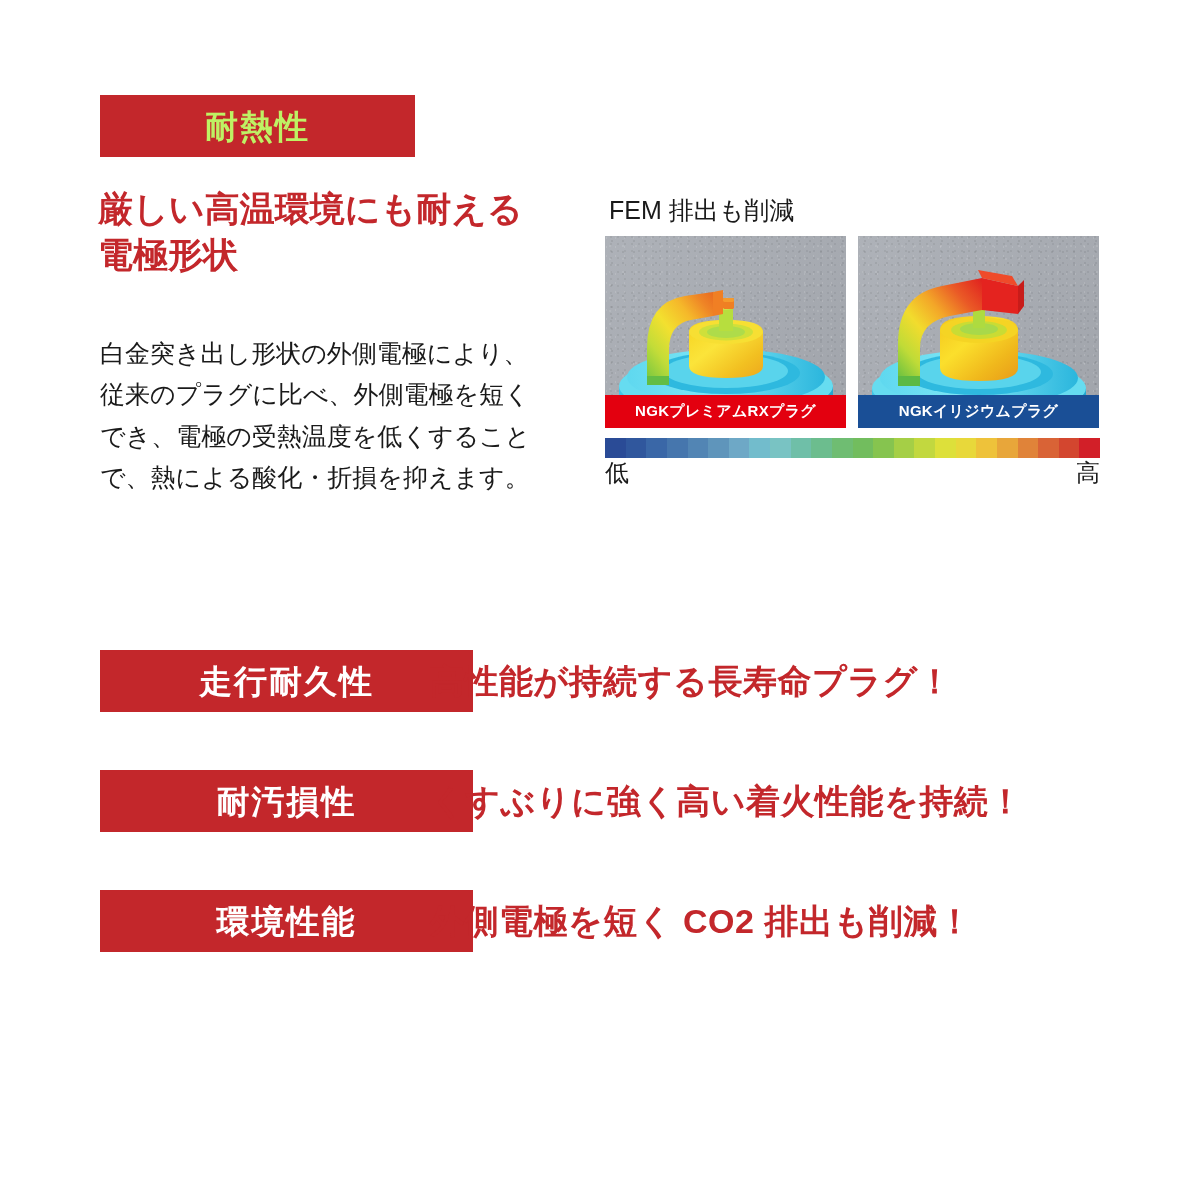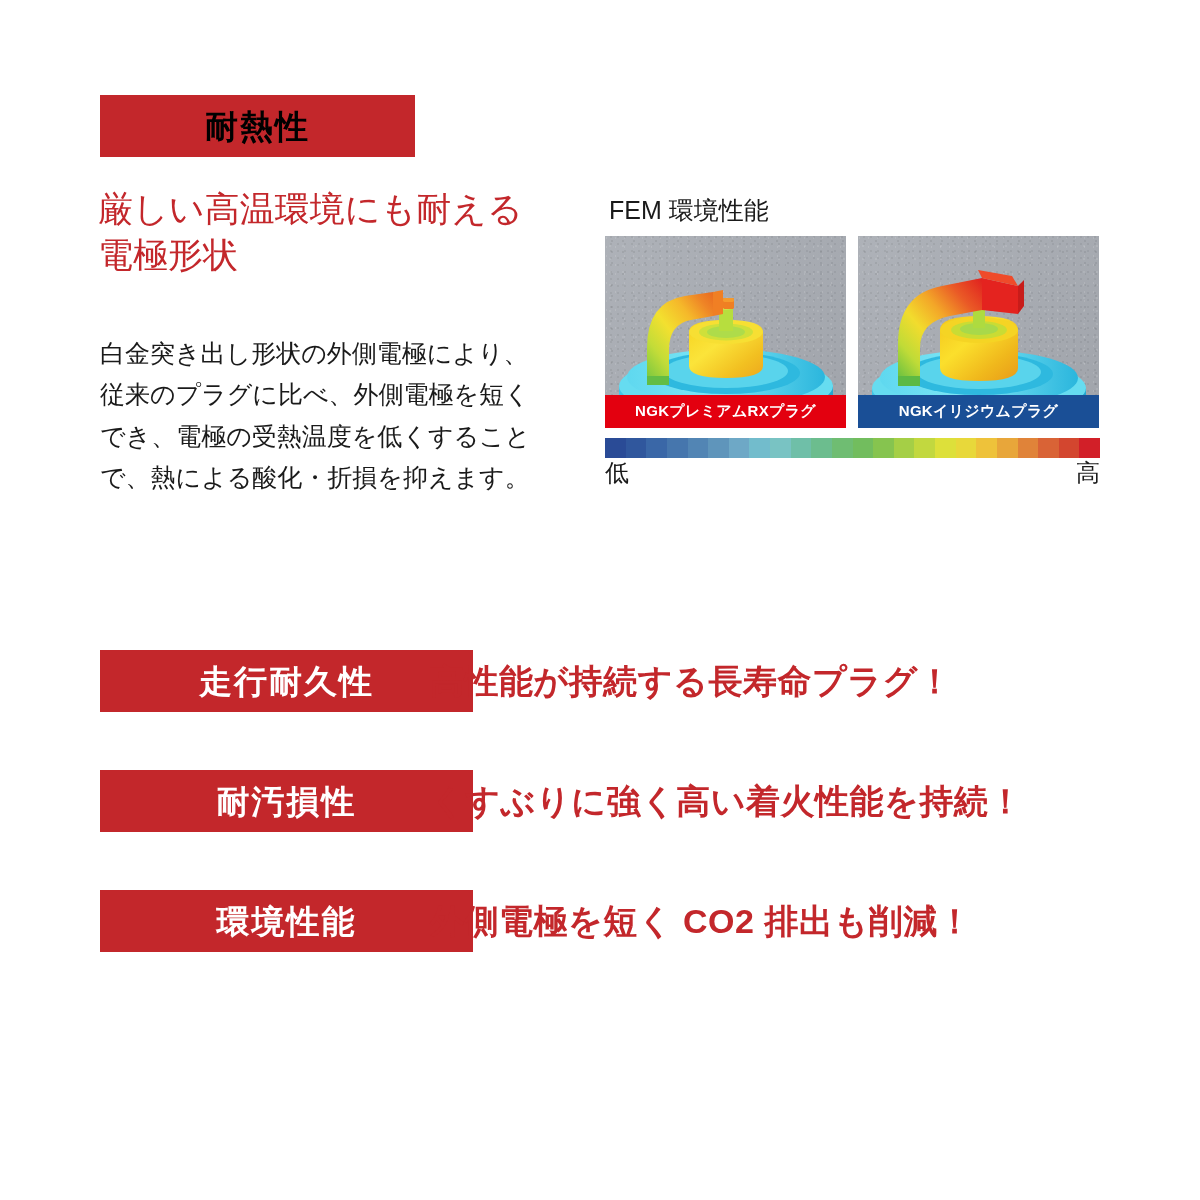--- a/index.html
+++ b/index.html
@@ -16,21 +16,21 @@
     position: relative;
     width: 1200px;
     height: 1200px;
     background: #ffffff;
   }
 
   
   .chip {
     position: absolute;
     background: #c3272b;
-    color: #000000;
+    color: #bef264;
     display: flex;
     align-items: center;
     justify-content: center;
     font-weight: bold;
     letter-spacing: 2px;
     line-height: 1;
   }
 
   #heat-chip {
     left: 100px;
@@ -41,21 +41,21 @@
   }
 
   
   #heat-subtitle {
     position: absolute;
     left: 98px;
     top: 186px;
     width: 500px;
     color: #c3272b;
     font-size: 35px;
-    font-weight: normal;
+    font-weight: bold;
     line-height: 1.32;
     letter-spacing: 0px;
   }
 
   #heat-body {
     position: absolute;
     left: 100px;
     top: 333px;
     width: 492px;
     color: #1a1a1a;
@@ -210,21 +210,21 @@
 
   <div id="heat-body">
     <div>白金突き出し形状の外側電極により、</div>
     <div>従来のプラグに比べ、外側電極を短く</div>
     <div>でき、電極の受熱温度を低くすること</div>
     <div>で、熱による酸化・折損を抑えます。</div>
   </div>
 
   <div id="fem-block">
 
-    <div id="fem-title">FEM 環境性能</div>
+    <div id="fem-title">FEM 排出も削減</div>
 
     <div id="fem-panels">
 
       <div class="fem-panel">
         <svg class="fem-svg" viewBox="0 0 241 238">
           <defs>
             <linearGradient id="rxBodyG" x1="0" y1="0" x2="1" y2="0">
               <stop offset="0" stop-color="#3fc6e8"></stop>
               <stop offset="0.28" stop-color="#6ee0f2"></stop>
               <stop offset="0.55" stop-color="#2fbde4"></stop>

